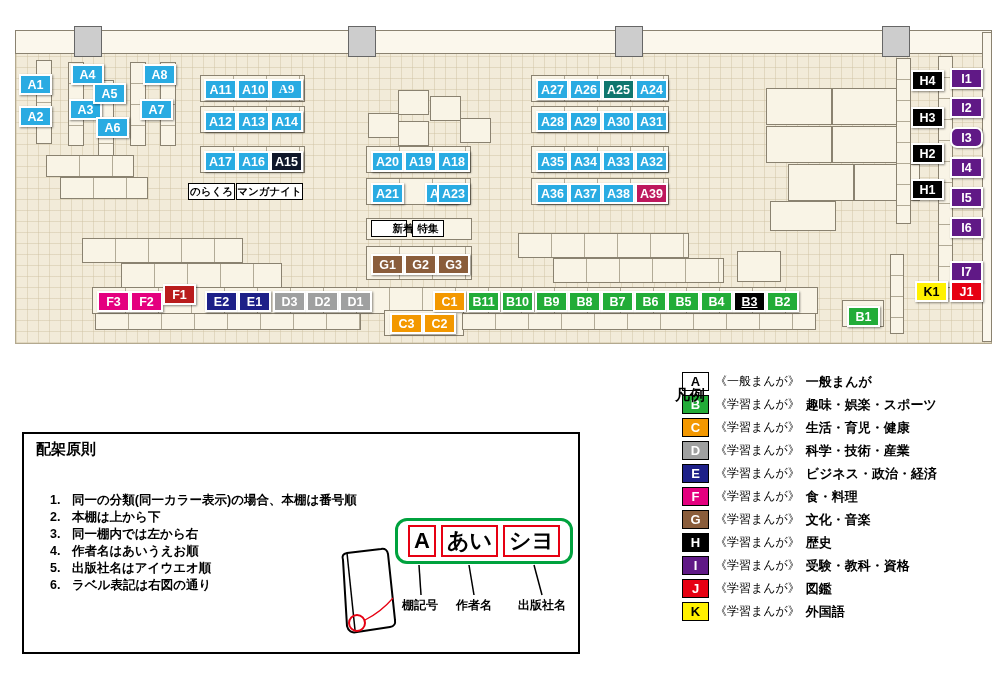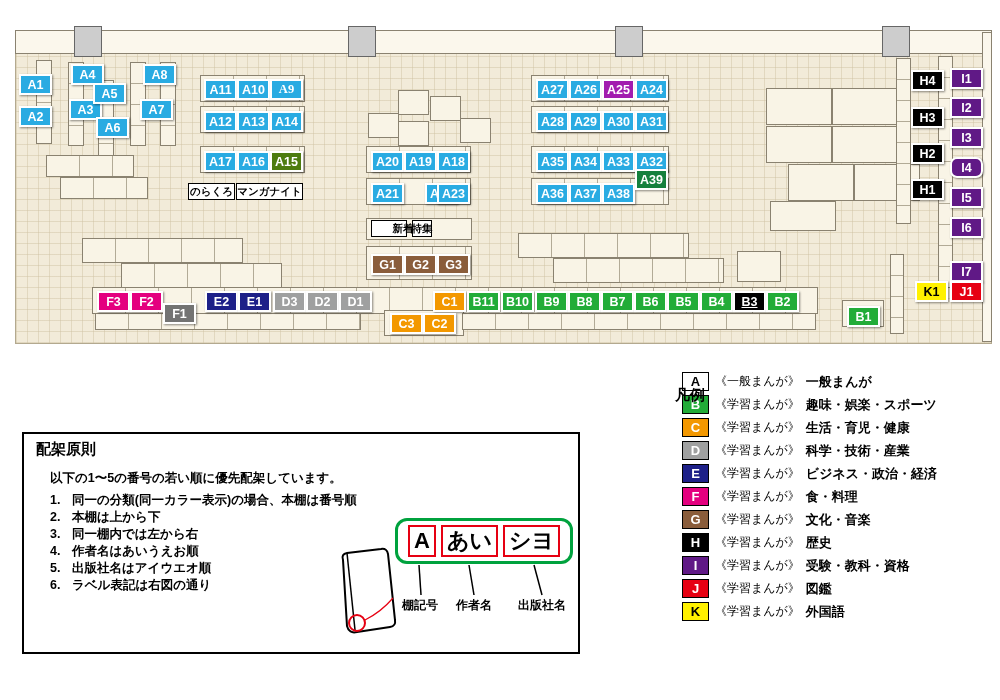--- a/index.html
+++ b/index.html
@@ -127,62 +127,62 @@
     <div class="shelf-label" style="left: 143px; top: 64px; background: rgb(41, 171, 226);">A8</div>
     <div class="shelf-label" style="left: 140px; top: 99px; background: rgb(41, 171, 226);">A7</div>
     <div class="shelf-label" style="left: 204px; top: 79px; background: rgb(41, 171, 226);">A11</div>
     <div class="shelf-label" style="left: 237px; top: 79px; background: rgb(41, 171, 226);">A10</div>
     <div class="shelf-label" style="left: 270px; top: 79px; background: rgb(41, 171, 226); font-family: Liberation Serif, serif;">A9</div>
     <div class="shelf-label" style="left: 204px; top: 111px; background: rgb(41, 171, 226);">A12</div>
     <div class="shelf-label" style="left: 237px; top: 111px; background: rgb(41, 171, 226);">A13</div>
     <div class="shelf-label" style="left: 270px; top: 111px; background: rgb(41, 171, 226);">A14</div>
     <div class="shelf-label" style="left: 204px; top: 151px; background: rgb(41, 171, 226);">A17</div>
     <div class="shelf-label" style="left: 237px; top: 151px; background: rgb(41, 171, 226);">A16</div>
-    <div class="shelf-label" style="left: 270px; top: 151px; background: #4d7c0f;">A15</div>
+    <div class="shelf-label" style="left: 270px; top: 151px; background: #0f172a;">A15</div>
     <div class="shelf-label" style="left: 371px; top: 151px; background: rgb(41, 171, 226);">A20</div>
     <div class="shelf-label" style="left: 404px; top: 151px; background: rgb(41, 171, 226);">A19</div>
     <div class="shelf-label" style="left: 437px; top: 151px; background: rgb(41, 171, 226);">A18</div>
     <div class="shelf-label" style="left: 371px; top: 183px; background: rgb(41, 171, 226);">A21</div>
     <div class="shelf-label" style="left: 425px; top: 183px; background: rgb(41, 171, 226);">A22</div>
     <div class="shelf-label" style="left: 437px; top: 183px; background: rgb(41, 171, 226);">A23</div>
     <div class="shelf-label" style="left: 536px; top: 79px; background: rgb(41, 171, 226);">A27</div>
     <div class="shelf-label" style="left: 569px; top: 79px; background: rgb(41, 171, 226);">A26</div>
-    <div class="shelf-label" style="left: 602px; top: 79px; background: #a21caf;">A25</div>
+    <div class="shelf-label" style="left: 602px; top: 79px; background: #0f766e;">A25</div>
     <div class="shelf-label" style="left: 635px; top: 79px; background: rgb(41, 171, 226);">A24</div>
     <div class="shelf-label" style="left: 536px; top: 111px; background: rgb(41, 171, 226);">A28</div>
     <div class="shelf-label" style="left: 569px; top: 111px; background: rgb(41, 171, 226);">A29</div>
     <div class="shelf-label" style="left: 602px; top: 111px; background: rgb(41, 171, 226);">A30</div>
     <div class="shelf-label" style="left: 635px; top: 111px; background: rgb(41, 171, 226);">A31</div>
     <div class="shelf-label" style="left: 536px; top: 151px; background: rgb(41, 171, 226);">A35</div>
     <div class="shelf-label" style="left: 569px; top: 151px; background: rgb(41, 171, 226);">A34</div>
     <div class="shelf-label" style="left: 602px; top: 151px; background: rgb(41, 171, 226);">A33</div>
     <div class="shelf-label" style="left: 635px; top: 151px; background: rgb(41, 171, 226);">A32</div>
     <div class="shelf-label" style="left: 536px; top: 183px; background: rgb(41, 171, 226);">A36</div>
     <div class="shelf-label" style="left: 569px; top: 183px; background: rgb(41, 171, 226);">A37</div>
     <div class="shelf-label" style="left: 602px; top: 183px; background: rgb(41, 171, 226);">A38</div>
-    <div class="shelf-label" style="left: 635px; top: 169px; background: #15803d;">A39</div>
+    <div class="shelf-label" style="left: 635px; top: 183px; background: #be185d;">A39</div>
     <div class="shelf-label" style="left: 371px; top: 254px; background: rgb(138, 93, 59);">G1</div>
     <div class="shelf-label" style="left: 404px; top: 254px; background: rgb(138, 93, 59);">G2</div>
     <div class="shelf-label" style="left: 437px; top: 254px; background: rgb(138, 93, 59);">G3</div>
     <div class="shelf-label" style="left: 911px; top: 70px; background: rgb(0, 0, 0);">H4</div>
     <div class="shelf-label" style="left: 911px; top: 107px; background: rgb(0, 0, 0);">H3</div>
     <div class="shelf-label" style="left: 911px; top: 143px; background: rgb(0, 0, 0);">H2</div>
     <div class="shelf-label" style="left: 911px; top: 179px; background: rgb(0, 0, 0);">H1</div>
     <div class="shelf-label" style="left: 950px; top: 68px; background: rgb(96, 25, 134);">I1</div>
     <div class="shelf-label" style="left: 950px; top: 97px; background: rgb(96, 25, 134);">I2</div>
-    <div class="shelf-label" style="left: 950px; top: 127px; background: rgb(96, 25, 134);">I3</div>
-    <div class="shelf-label" style="left: 950px; top: 157px; background: rgb(96, 25, 134); border-radius: 7px;">I4</div>
+    <div class="shelf-label" style="left: 950px; top: 127px; background: rgb(96, 25, 134); border-radius: 7px;">I3</div>
+    <div class="shelf-label" style="left: 950px; top: 157px; background: rgb(96, 25, 134);">I4</div>
     <div class="shelf-label" style="left: 950px; top: 187px; background: rgb(96, 25, 134);">I5</div>
     <div class="shelf-label" style="left: 950px; top: 217px; background: rgb(96, 25, 134);">I6</div>
     <div class="shelf-label" style="left: 950px; top: 261px; background: rgb(96, 25, 134);">I7</div>
     <div class="shelf-label" style="left: 915px; top: 281px; background: rgb(255, 241, 0); color: rgb(0, 0, 0);">K1</div>
     <div class="shelf-label" style="left: 950px; top: 281px; background: rgb(230, 0, 18);">J1</div>
     <div class="shelf-label" style="left: 97px; top: 291px; background: rgb(228, 0, 127);">F3</div>
     <div class="shelf-label" style="left: 130px; top: 291px; background: rgb(228, 0, 127);">F2</div>
-    <div class="shelf-label" style="left: 163px; top: 303px; background: #737373;">F1</div>
+    <div class="shelf-label" style="left: 163px; top: 284px; background: #b91c1c;">F1</div>
     <div class="shelf-label" style="left: 205px; top: 291px; background: rgb(29, 32, 136);">E2</div>
     <div class="shelf-label" style="left: 238px; top: 291px; background: rgb(29, 32, 136);">E1</div>
     <div class="shelf-label" style="left: 273px; top: 291px; background: rgb(159, 160, 160);">D3</div>
     <div class="shelf-label" style="left: 306px; top: 291px; background: rgb(159, 160, 160);">D2</div>
     <div class="shelf-label" style="left: 339px; top: 291px; background: rgb(159, 160, 160);">D1</div>
     <div class="shelf-label" style="left: 433px; top: 291px; background: rgb(243, 152, 0);">C1</div>
     <div class="shelf-label" style="left: 467px; top: 291px; background: rgb(34, 172, 56);">B11</div>
     <div class="shelf-label" style="left: 501px; top: 291px; background: rgb(34, 172, 56);">B10</div>
     <div class="shelf-label" style="left: 535px; top: 291px; background: rgb(34, 172, 56);">B9</div>
     <div class="shelf-label" style="left: 568px; top: 291px; background: rgb(34, 172, 56);">B8</div>
@@ -191,26 +191,25 @@
     <div class="shelf-label" style="left: 667px; top: 291px; background: rgb(34, 172, 56);">B5</div>
     <div class="shelf-label" style="left: 700px; top: 291px; background: rgb(34, 172, 56);">B4</div>
     <div class="shelf-label" style="left: 733px; top: 291px; background: #000000; text-decoration: underline;">B3</div>
     <div class="shelf-label" style="left: 766px; top: 291px; background: rgb(34, 172, 56);">B2</div>
     <div class="shelf-label" style="left: 390px; top: 313px; background: rgb(243, 152, 0);">C3</div>
     <div class="shelf-label" style="left: 423px; top: 313px; background: rgb(243, 152, 0);">C2</div>
     <div class="shelf-label" style="left: 847px; top: 306px; background: rgb(34, 172, 56);">B1</div>
     <div class="sign-label" style="left: 188px; top: 183px; width: 47px;">のらくろ</div>
     <div class="sign-label" style="left: 236px; top: 183px; width: 67px;">マンガナイト</div>
     <div class="sign-label" style="left: 371px; top: 220px; width: 36px; padding-left: 28px;">新着</div>
-    <div class="sign-label" style="left: 412px; top: 220px; width: 20px;">特集</div>
+    <div class="sign-label" style="left: 412px; top: 220px; width: 32px;">特集</div>
   </div>
 
 <div class="principles">
   <div class="p-title">配架原則</div>
-  <div class="p-intro">以下の1〜5の番号の若い順に優先配架しています。</div>
   <div id="rules">
       <div class="rule">
         <span class="num">1.</span>
         <span>同一の分類(同一カラー表示)の場合、本棚は番号順</span>
       </div>
       <div class="rule">
         <span class="num">2.</span>
         <span>本棚は上から下</span>
       </div>
       <div class="rule">

